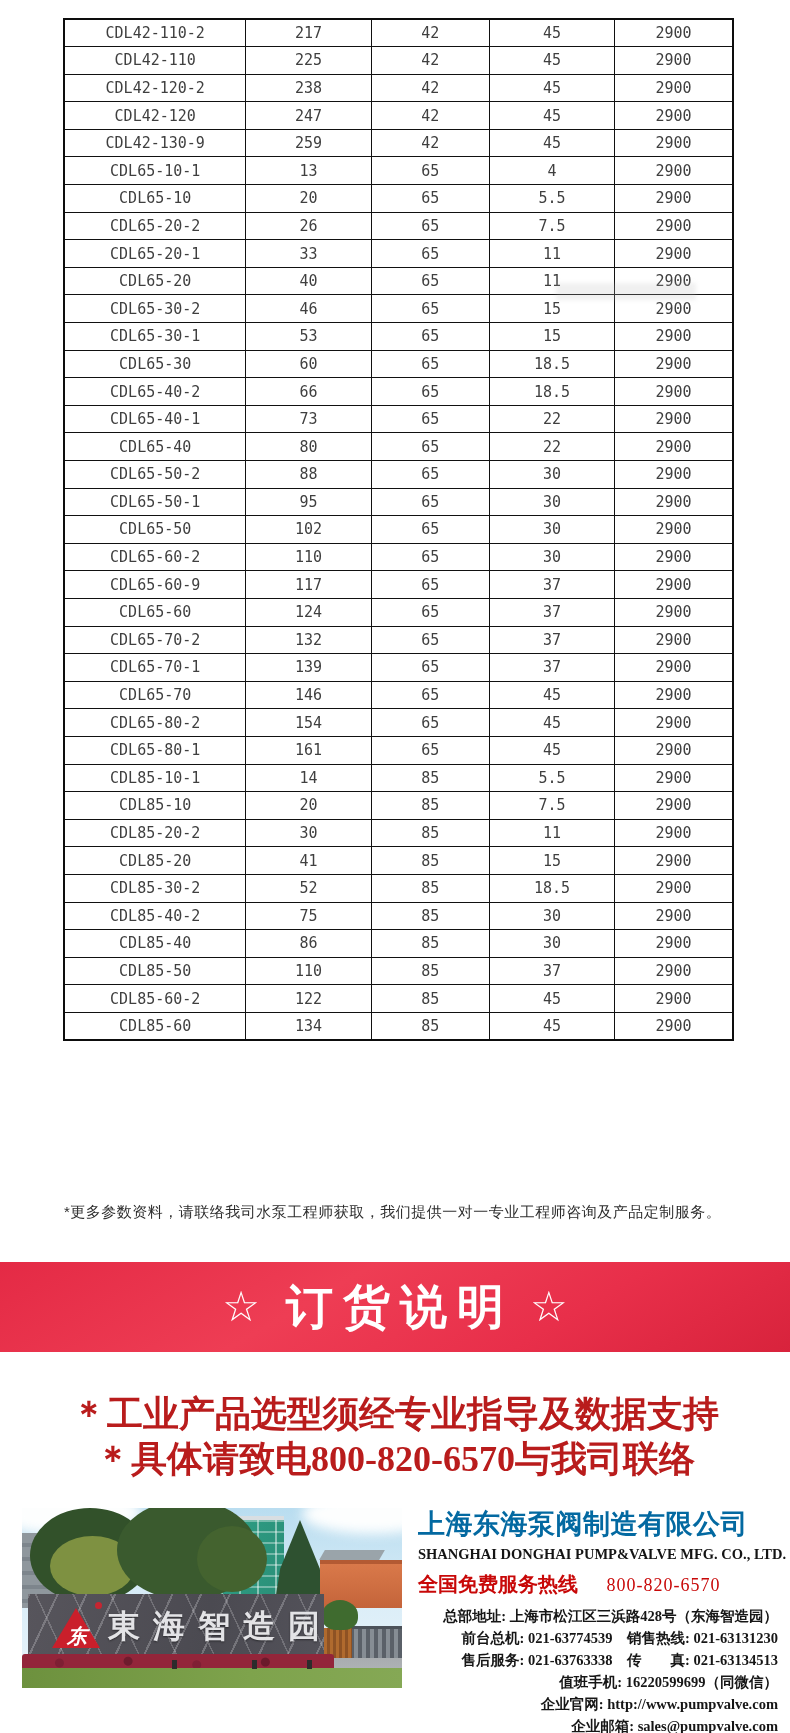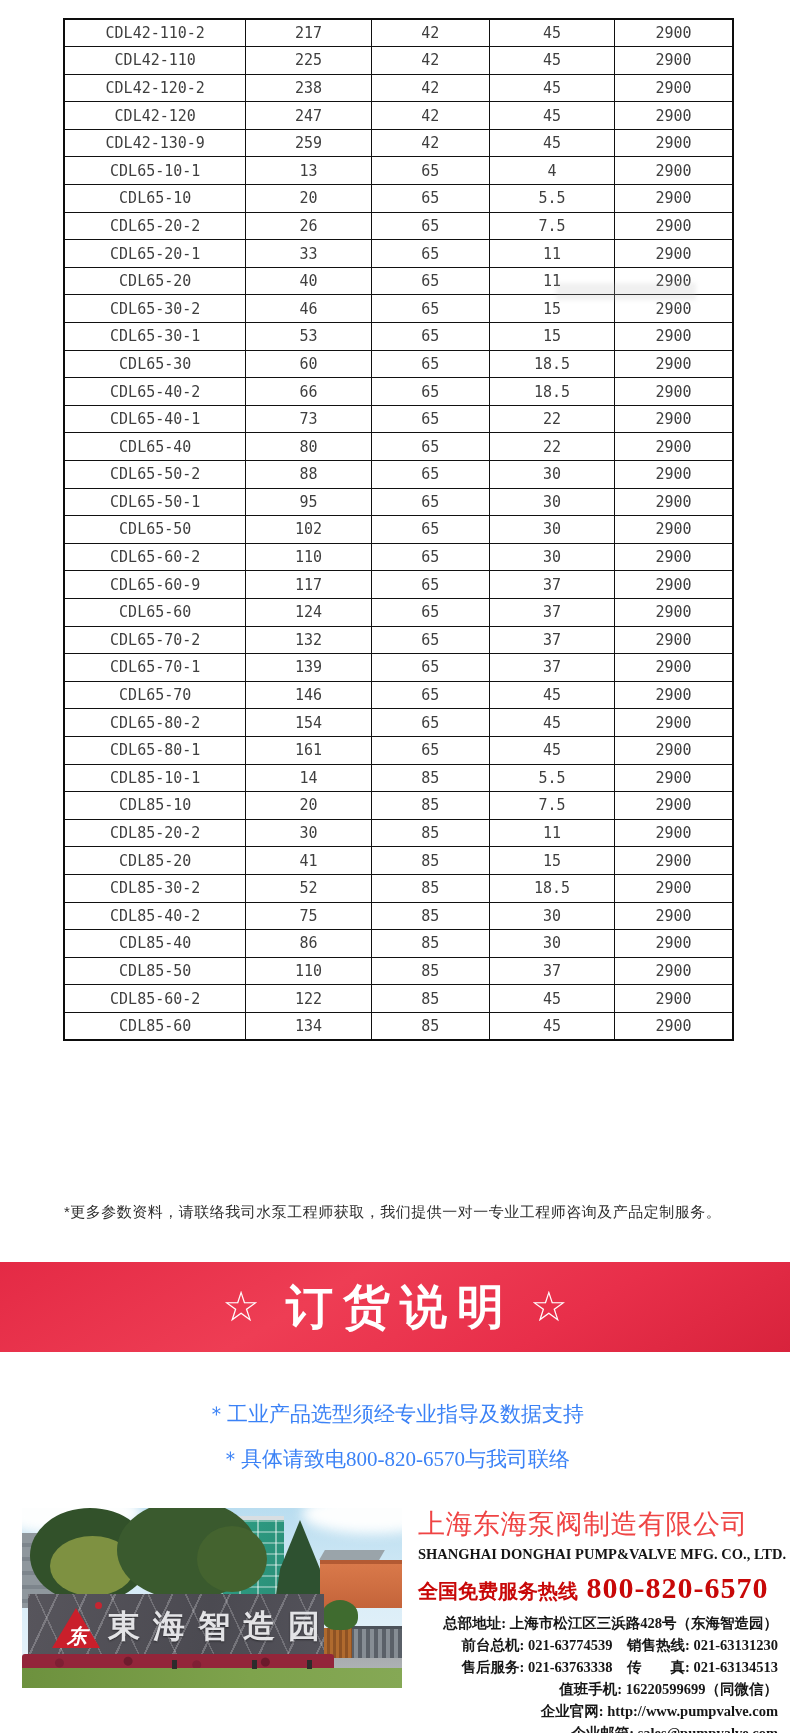--- a/index.html
+++ b/index.html
@@ -49,23 +49,23 @@
   .order-banner .star { font-size:42px; line-height:1; margin:0 16px; font-weight:400; }
   .order-banner .banner-title {
     font-size:47px; font-weight:900; letter-spacing:10px;
     padding-left:10px; 
     font-family:"Liberation Sans", sans-serif;
   }
 
   
   .advisory {
     position:absolute; left:0; top:1392px; width:790px;
-    text-align:center; color:#3b82f6;
-    font-family:"Liberation Serif", serif; font-weight:normal;
-    font-size:21px; line-height:45px;
+    text-align:center; color:#b91c1c;
+    font-family:"Liberation Serif", serif; font-weight:bold;
+    font-size:36px; line-height:45px;
   }
 
   
   .footer-photo {
     position:absolute; left:22px; top:1508px; width:380px; height:180px;
     overflow:hidden; background:linear-gradient(#b9ddf0, #dceef8 55%, #e8f3fa);
   }
   .photo-cloud { position:absolute; background:#fdfefe; border-radius:50%; filter:blur(6px); }
   .cloud-1 { left:-30px; top:-18px; width:150px; height:45px; }
   .cloud-2 { left:280px; top:-14px; width:140px; height:40px; }
@@ -152,32 +152,32 @@
   }
   .road {
     position:absolute; left:302px; top:150px; width:78px; height:30px;
     background:linear-gradient(#a8acaf,#b8bcbf); transform:skewX(-14deg);
   }
   .lamp { position:absolute; width:5px; height:9px; background:#2c2c2c; top:152px; }
   .lamp-1 { left:150px; } .lamp-2 { left:230px; } .lamp-3 { left:285px; }
 
   .footer-info { position:absolute; left:418px; top:1506px; width:360px; }
   .company-cn {
-    font-size:27px; font-weight:400; color:#ef4444; letter-spacing:0.5px;
+    font-size:27px; font-weight:700; color:#0369a1; letter-spacing:0.5px;
     white-space:nowrap;
   }
   .company-en {
     font-family:"Liberation Serif", serif; font-weight:bold;
     font-size:14.5px; color:#141414; margin-top:4px; white-space:nowrap;
   }
   .hotline { margin-top:8px; color:#c80808; white-space:nowrap; }
   .hotline .hl-label { font-size:20px; font-weight:900; }
   .hotline .hl-number {
-    font-family:"Liberation Serif", serif; font-weight:bold; font-size:30px;
-    margin-left:4px; letter-spacing:1px;
+    font-family:"Liberation Serif", serif; font-weight:normal; font-size:18px;
+    margin-left:24px; letter-spacing:1px;
   }
   .contact-lines { margin-top:7px; }
   .contact-line {
     font-family:"Liberation Serif", serif; font-weight:bold;
     font-size:14.5px; color:#161616; line-height:22px; white-space:nowrap;text-align:right;
   }
 </style>
 </head>
 <body>
 

